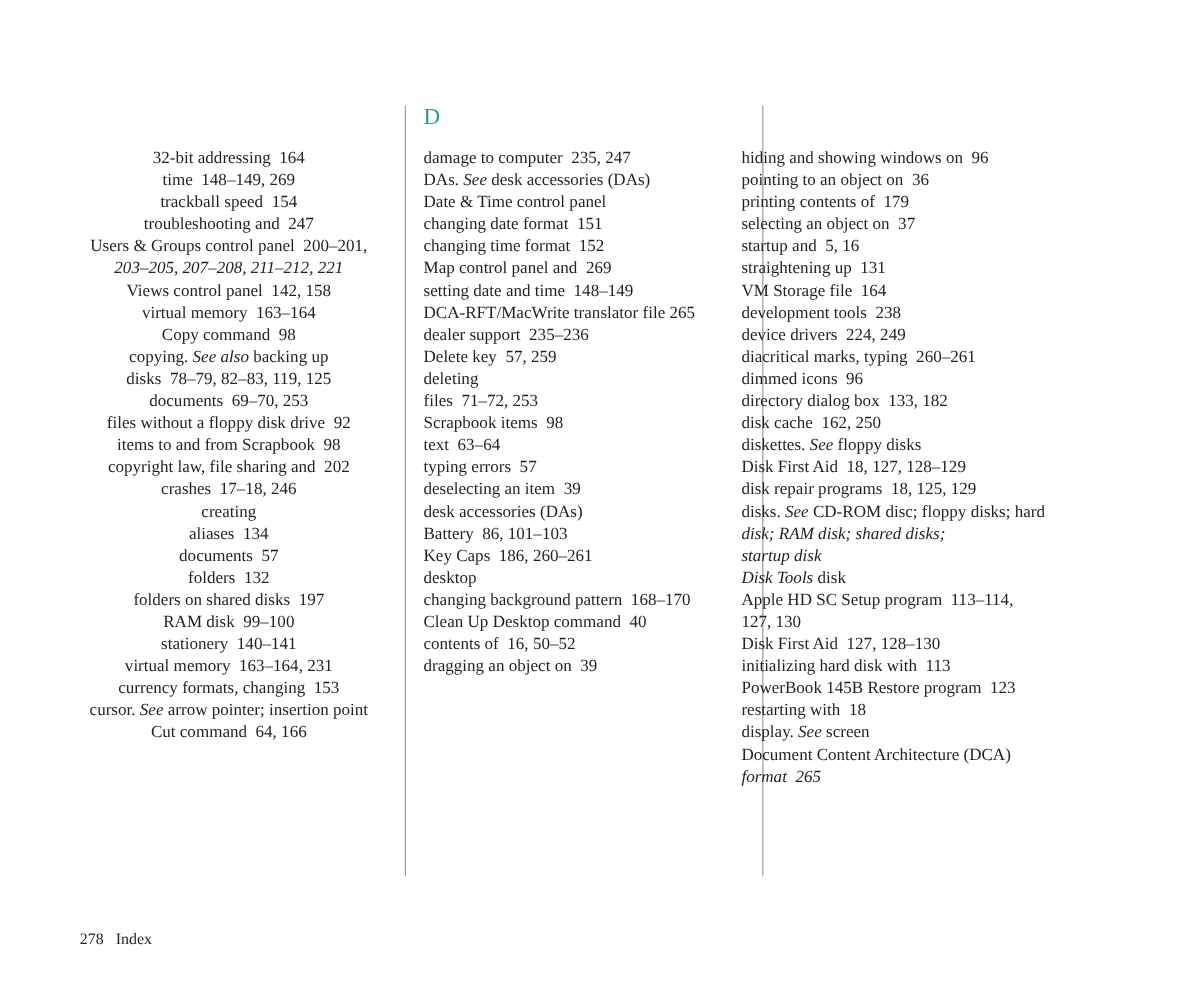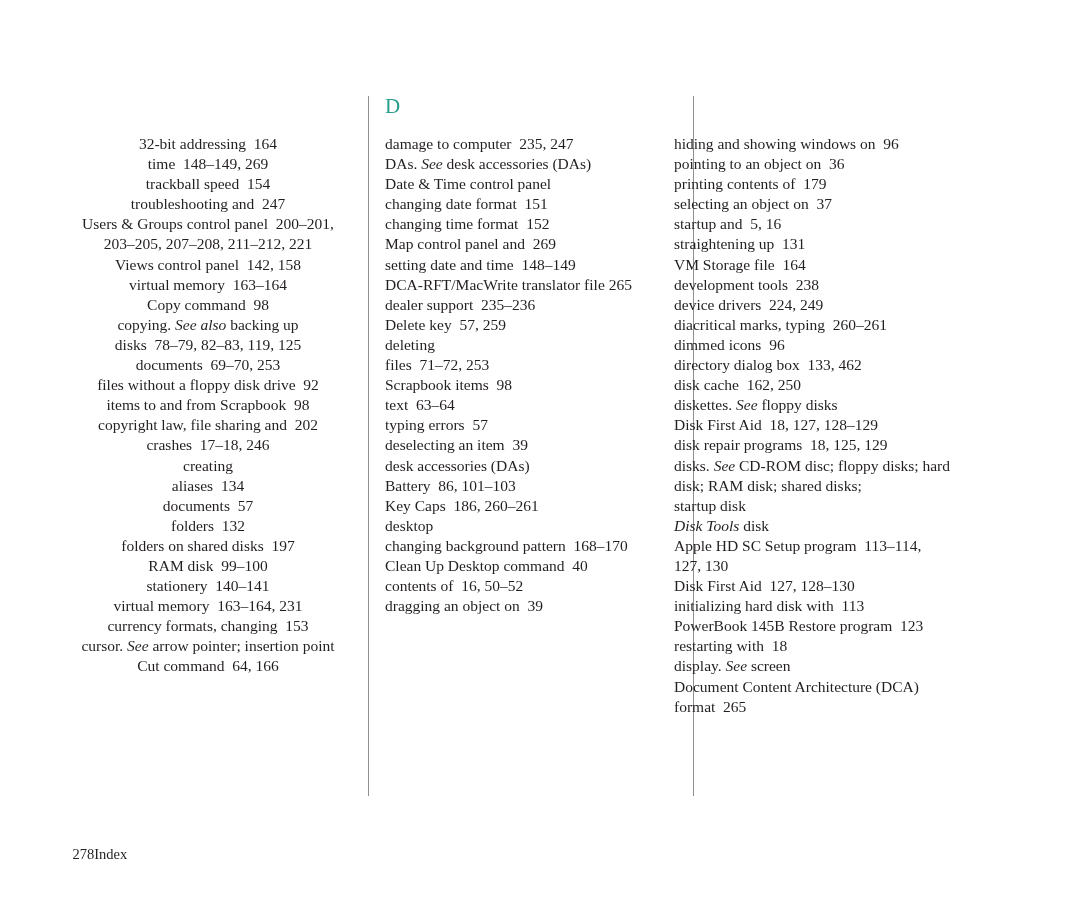--- a/index.html
+++ b/index.html
@@ -59,37 +59,37 @@
     font-size: 15.5px;
     line-height: 20.1px;
     white-space: pre-wrap;
     margin: 0;
     padding: 0;
   }
   
   .lvl-0 { margin-left: 0px; }
   .lvl-1 { margin-left: 19px; }
   .lvl-2 { margin-left: 40px; }
-  .lvl-3 { margin-left: 66px; }
+  .lvl-3 { margin-left: 66px; font-style: italic; }
 
   
   .body-offset { padding-top: 38px; }
 
   em, .ital { font-style: italic; }
 
   .footer {
     position: absolute;
     left: 58px;
     top: 827px;
     font-size: 14.5px;
     line-height: 18px;
     color: #231f20;
     white-space: pre;
   }
-  .footer .folio { margin-right: 0; }
+  .footer .folio { margin-right: 11px; }
 </style>
 </head>
 <body>
 
 <div class="page">
 
   <div class="rule rule-1"></div>
   <div class="rule rule-2"></div>
 
   <div class="col col-1">
@@ -163,21 +163,21 @@
           <li class="lvl-1"><span>pointing to an object on  36</span></li>
           <li class="lvl-1"><span>printing contents of  179</span></li>
           <li class="lvl-1"><span>selecting an object on  37</span></li>
           <li class="lvl-1"><span>startup and  5, 16</span></li>
           <li class="lvl-1"><span>straightening up  131</span></li>
           <li class="lvl-1"><span>VM Storage file  164</span></li>
           <li class="lvl-0"><span>development tools  238</span></li>
           <li class="lvl-0"><span>device drivers  224, 249</span></li>
           <li class="lvl-0"><span>diacritical marks, typing  260–261</span></li>
           <li class="lvl-0"><span>dimmed icons  96</span></li>
-          <li class="lvl-0"><span>directory dialog box  133, 462</span></li>
+          <li class="lvl-0"><span>directory dialog box  133, 182</span></li>
           <li class="lvl-0"><span>disk cache  162, 250</span></li>
           <li class="lvl-0"><span>diskettes. </span><em class="ital">See</em><span> floppy disks</span></li>
           <li class="lvl-0"><span>Disk First Aid  18, 127, 128–129</span></li>
           <li class="lvl-0"><span>disk repair programs  18, 125, 129</span></li>
           <li class="lvl-0"><span>disks. </span><em class="ital">See</em><span> CD-ROM disc; floppy disks; hard</span></li>
           <li class="lvl-3"><span>disk; RAM disk; shared disks;</span></li>
           <li class="lvl-3"><span>startup disk</span></li>
           <li class="lvl-0"><em class="ital">Disk Tools</em><span> disk</span></li>
           <li class="lvl-1"><span>Apple HD SC Setup program  113–114,</span></li>
           <li class="lvl-2"><span>127, 130</span></li>

